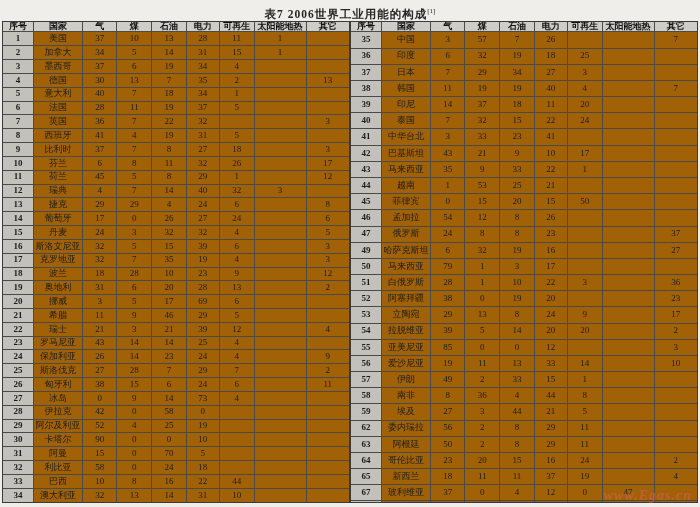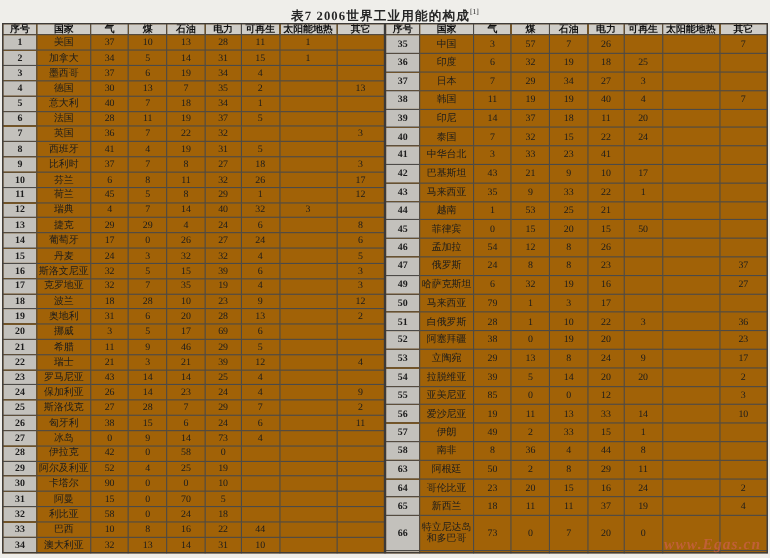--- a/index.html
+++ b/index.html
@@ -766,20 +766,42 @@
             <td>南非</td>
             <td>8</td>
             <td>36</td>
             <td>4</td>
             <td>44</td>
             <td>8</td>
             <td></td>
             <td></td>
           </tr>
           <tr>
+            <td class="num-col">59</td>
+            <td>埃及</td>
+            <td>27</td>
+            <td>3</td>
+            <td>44</td>
+            <td>21</td>
+            <td>5</td>
+            <td></td>
+            <td></td>
+          </tr>
+          <tr>
+            <td class="num-col">62</td>
+            <td>委内瑞拉</td>
+            <td>56</td>
+            <td>2</td>
+            <td>8</td>
+            <td>29</td>
+            <td>11</td>
+            <td></td>
+            <td></td>
+          </tr>
+          <tr>
             <td class="num-col">63</td>
             <td>阿根廷</td>
             <td>50</td>
             <td>2</td>
             <td>8</td>
             <td>29</td>
             <td>11</td>
             <td></td>
             <td></td>
           </tr>
@@ -799,28 +821,28 @@
             <td>新西兰</td>
             <td>18</td>
             <td>11</td>
             <td>11</td>
             <td>37</td>
             <td>19</td>
             <td></td>
             <td>4</td>
           </tr>
           <tr>
-            <td class="num-col">66</td>
-            <td>特立尼达岛和多巴哥</td>
-            <td>73</td>
-            <td>0</td>
-            <td>7</td>
-            <td>20</td>
-            <td>0</td>
-            <td></td>
+            <td class="num-col">67</td>
+            <td>玻利维亚</td>
+            <td>37</td>
+            <td>0</td>
+            <td>4</td>
+            <td>12</td>
+            <td>0</td>
+            <td>47</td>
             <td></td>
           </tr>
           <tr>
             <td class="num-col"></td>
             <td></td>
             <td></td>
             <td></td>
             <td></td>
             <td></td>
             <td></td>

